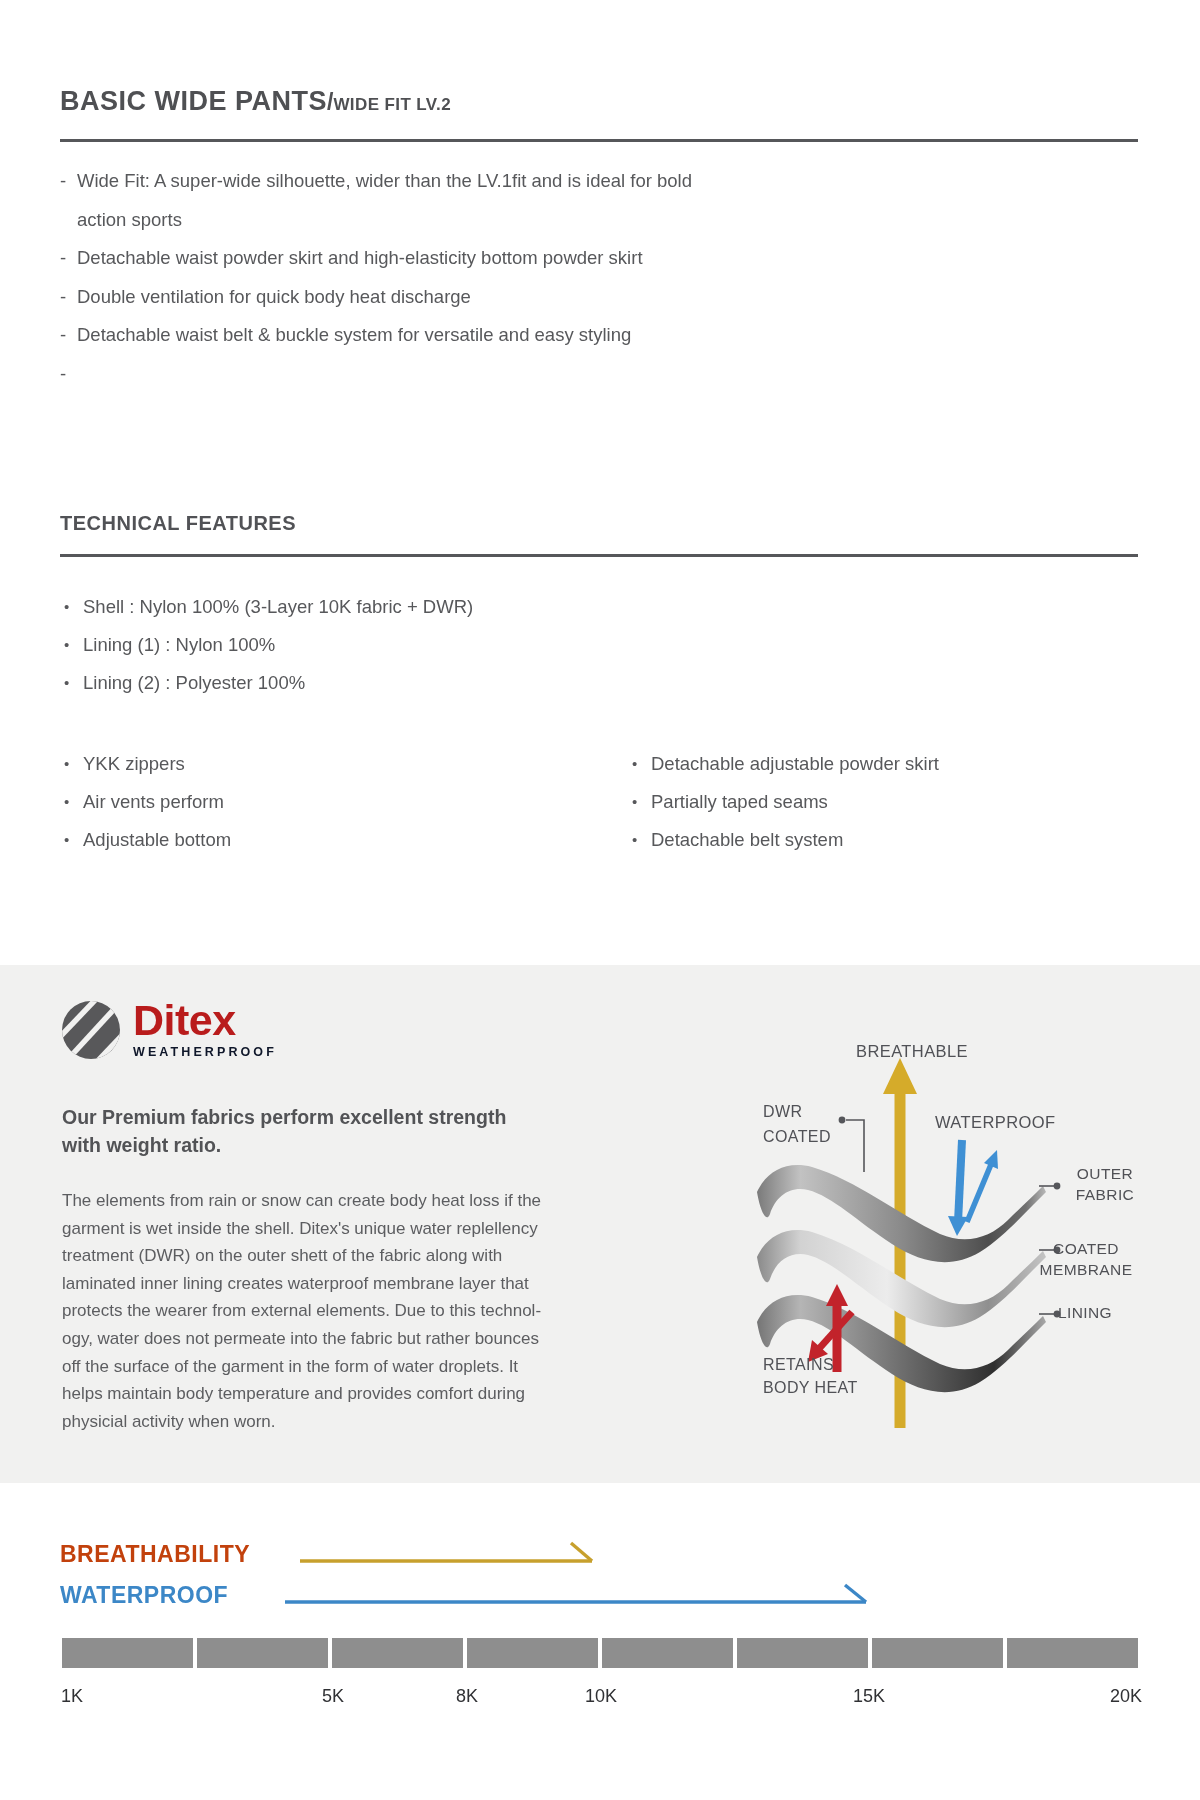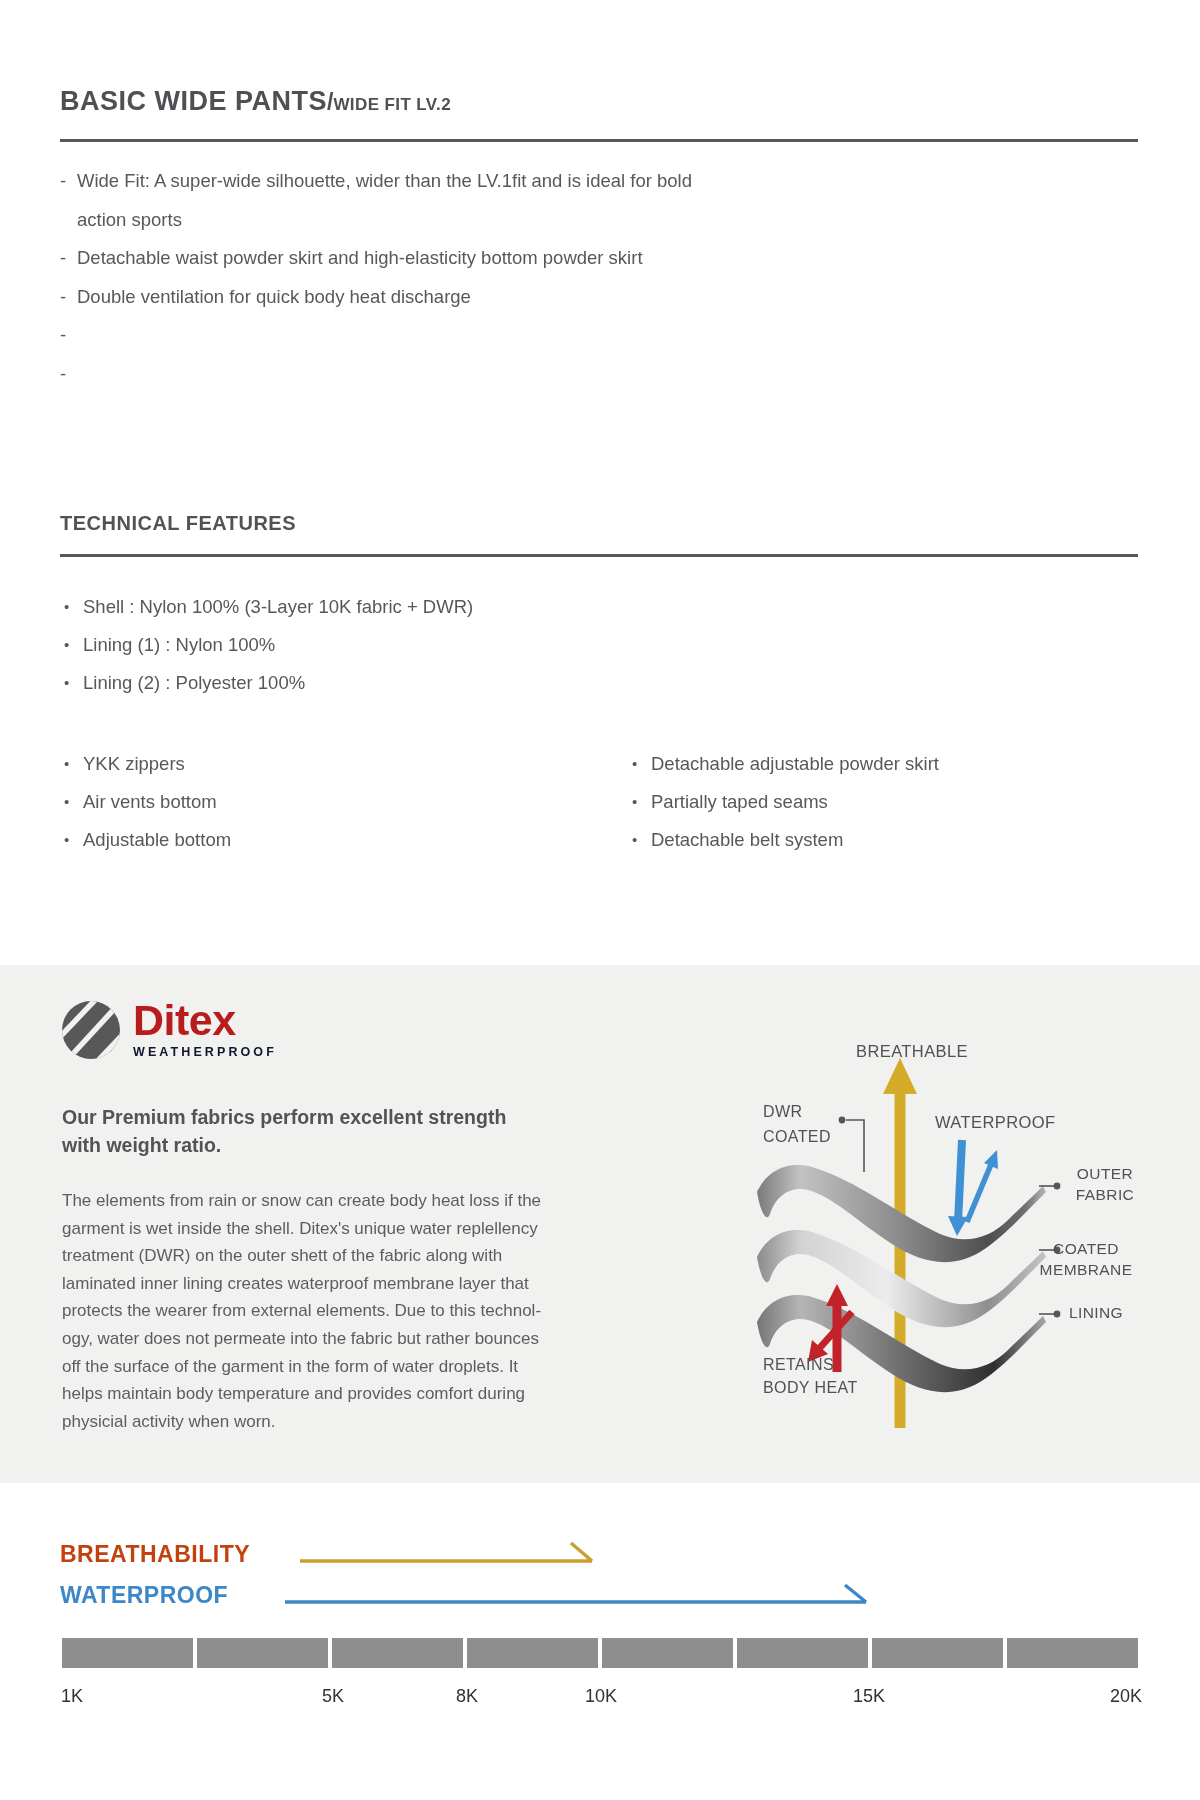--- a/index.html
+++ b/index.html
@@ -44,21 +44,21 @@
                 color:#5c5d60; white-space:pre-line; }
   
   #diagram { position:absolute; left:640px; top:35px; width:560px; height:480px; }
   #diagram svg { position:absolute; left:0; top:0; }
   .dlabel { position:absolute; font-size:16px; letter-spacing:.4px; color:#505156; white-space:pre-line; }
   #lbl-breathable { left:272px; top:42px;  transform:translateX(-50%); font-size:16.5px; }
   #lbl-dwr        { left:123px; top:99px;  line-height:25px; }
   #lbl-waterproof { left:295px; top:113px; font-size:16.5px; }
   #lbl-outer      { left:465px; top:163px; transform:translateX(-50%); line-height:21px; text-align:center; font-size:15.5px; }
   #lbl-membrane   { left:446px; top:238px; transform:translateX(-50%); line-height:21px; text-align:center; font-size:15.5px; }
-  #lbl-lining     { left:456px; top:304px; transform:translateX(-50%); font-size:15.5px; }
+  #lbl-lining     { left:445px; top:304px; transform:translateX(-50%); font-size:15.5px; }
   #lbl-retains    { left:123px; top:353px; line-height:23px; }
   
   #lbl-breathability { position:absolute; left:60px; top:1541px; font-size:23px; font-weight:bold; letter-spacing:.5px; }
   #lbl-waterproof-rating { position:absolute; left:60px; top:1582px; font-size:23px; font-weight:bold; letter-spacing:.5px; }
   #rating-lines { position:absolute; left:0; top:1530px; }
   #scale-bar { position:absolute; left:62px; top:1638px; width:1076px; height:30px; display:flex; gap:4px; }
   #scale-bar .seg { flex:1; background:#8e8e8e; }
   #scale-labels { position:absolute; left:0; top:1686px; width:1200px; height:24px; }
   #scale-labels span { position:absolute; transform:translateX(-50%); font-size:18px; color:#303134; }
 </style>
@@ -83,20 +83,21 @@
       <li>
         <span class="dash">-</span>
         <span class="txt">Detachable waist powder skirt and high-elasticity bottom powder skirt</span>
       </li>
       <li>
         <span class="dash">-</span>
         <span class="txt">Double ventilation for quick body heat discharge</span>
       </li>
       <li>
         <span class="dash">-</span>
+        <span class="txt">Detachable waist belt &amp; buckle system for versatile and easy styling</span>
       </li>
       <li>
         <span class="dash">-</span>
       </li>
     </ul>
 
   <div id="tech-title">TECHNICAL FEATURES</div>
   <div class="rule" id="rule-2"></div>
 
   <ul id="materials" class="bullet-list">
@@ -113,21 +114,21 @@
         <span class="txt">Lining (2) : Polyester 100%</span>
       </li>
     </ul>
   <ul id="col-left" class="bullet-list">
       <li>
         <span class="dot">•</span>
         <span class="txt">YKK zippers</span>
       </li>
       <li>
         <span class="dot">•</span>
-        <span class="txt">Air vents bottom</span>
+        <span class="txt">Air vents perform</span>
       </li>
       <li>
         <span class="dot">•</span>
         <span class="txt">Adjustable bottom</span>
       </li>
     </ul>
   <ul id="col-right" class="bullet-list">
       <li>
         <span class="dot">•</span>
         <span class="txt">Detachable adjustable powder skirt</span>

